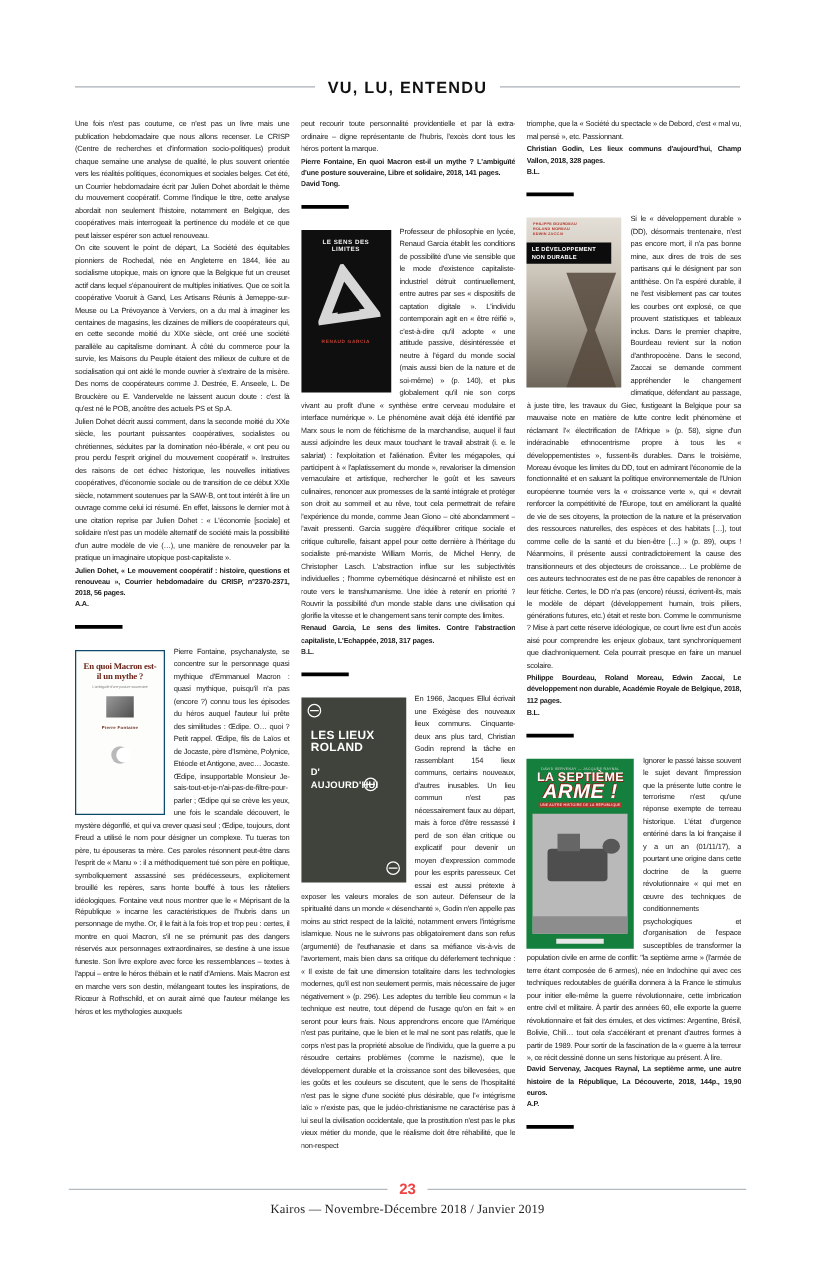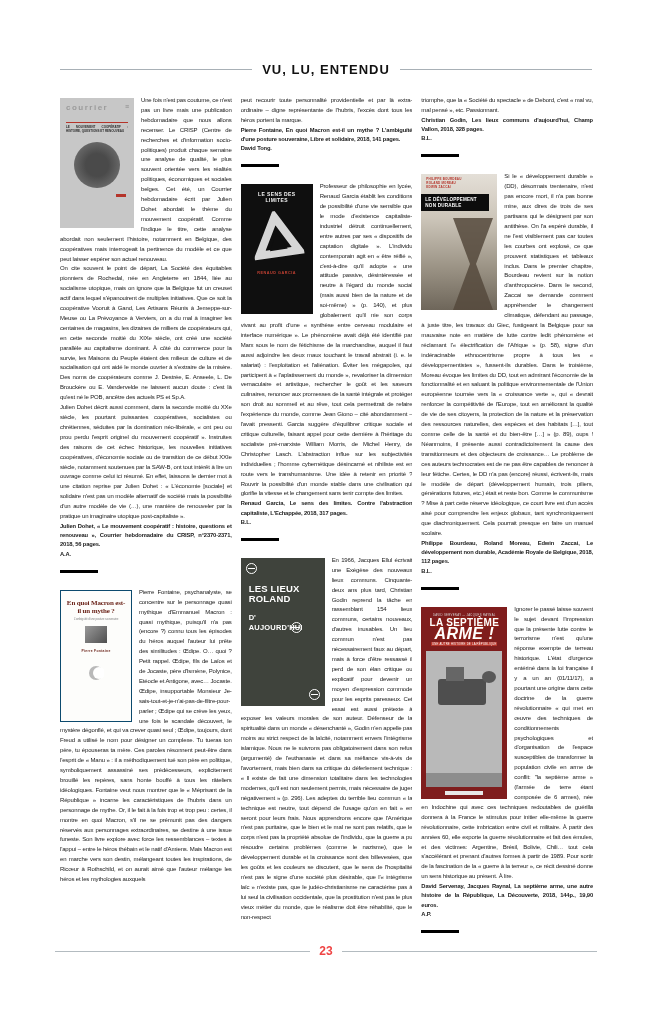--- a/index.html
+++ b/index.html
@@ -68,21 +68,21 @@
   .cover-dd{width:76px;height:136px;
             background:linear-gradient(180deg,#e4dfd7 0%,#cdc6ba 32%,#9c9486 68%,#6e665a 100%);}
   .dd-authors{position:absolute;top:4px;left:5px;font-size:3px;line-height:3.8px;font-weight:bold;
               color:#b5342a;letter-spacing:0.2px;}
   .dd-authors span{display:block;}
   .dd-band{position:absolute;top:20px;left:0;width:60px;background:#0c0c0c;color:#fff;
            padding:3px 4px;font-size:4.6px;line-height:5.4px;font-weight:bold;letter-spacing:0.2px;}
   .dd-hourglass{position:absolute;right:2px;bottom:0;}
 
   
-  .cover-arme{width:86px;height:192px;background:#7f1d1d;}
+  .cover-arme{width:86px;height:152px;background:#15803d;}
   .arme-authors{position:absolute;top:4px;left:0;right:0;text-align:center;font-size:2.8px;
                 color:#d8d8d8;letter-spacing:0.3px;}
   .arme-title{position:absolute;top:10px;left:0;right:0;text-align:center;font-weight:bold;
               color:#fff;text-shadow:0.6px 0.6px 0 #8e1f14, -0.6px -0.6px 0 #8e1f14;}
   .arme-t1{display:block;font-size:10px;line-height:11px;letter-spacing:0.3px;}
   .arme-t2{display:block;font-size:16px;line-height:11px;letter-spacing:0.5px;font-style:italic;}
   .arme-strip{position:absolute;top:35px;left:10px;right:10px;background:#b5342a;color:#fff;
               font-size:2.8px;line-height:4.6px;text-align:center;letter-spacing:0.2px;}
   .arme-art{position:absolute;top:44px;left:5px;right:5px;bottom:12px;background:#b9b9b9;overflow:hidden;}
   .arme-art .shape1{position:absolute;left:12px;top:28px;width:48px;height:26px;background:#4e4e4e;border-radius:3px;}
@@ -106,28 +106,20 @@
   <div class="header">
     <div class="hrule"></div>
     <div class="htitle">VU, LU, ENTENDU</div>
     <div class="hrule"></div>
   </div>
 
   <div class="content">
 
     <div class="col">
       <div class="review">
-        <div class="cover cover-courrier">
-          <div class="courrier-mast">courrier</div>
-          <div class="courrier-burger">≡</div>
-          <div class="courrier-redline"></div>
-          <div class="courrier-strip">LE MOUVEMENT COOPÉRATIF : HISTOIRE, QUESTIONS ET RENOUVEAU</div>
-          <div class="courrier-circle"></div>
-          <div class="courrier-dot"></div>
-        </div>
         <p>Une fois n'est pas coutume, ce n'est pas un livre mais une publication hebdomadaire que nous allons recenser. Le CRISP (Centre de recherches et d'information socio-politiques) produit chaque semaine une analyse de qualité, le plus souvent orientée vers les réalités politiques, économiques et sociales belges. Cet été, un Courrier hebdomadaire écrit par Julien Dohet abordait le thème du mouvement coopératif. Comme l'indique le titre, cette analyse abordait non seulement l'histoire, notamment en Belgique, des coopératives mais interrogeait la pertinence du modèle et ce que peut laisser espérer son actuel renouveau.</p>
         <p>On cite souvent le point de départ, La Société des équitables pionniers de Rochedal, née en Angleterre en 1844, liée au socialisme utopique, mais on ignore que la Belgique fut un creuset actif dans lequel s'épanouirent de multiples initiatives. Que ce soit la coopérative Vooruit à Gand, Les Artisans Réunis à Jemeppe-sur-Meuse ou La Prévoyance à Verviers, on a du mal à imaginer les centaines de magasins, les dizaines de milliers de coopérateurs qui, en cette seconde moitié du XIXe siècle, ont créé une société parallèle au capitalisme dominant. À côté du commerce pour la survie, les Maisons du Peuple étaient des milieux de culture et de socialisation qui ont aidé le monde ouvrier à s'extraire de la misère. Des noms de coopérateurs comme J. Destrée, E. Anseele, L. De Brouckère ou E. Vandervelde ne laissent aucun doute : c'est là qu'est né le POB, ancêtre des actuels PS et Sp.A.</p>
         <p>Julien Dohet décrit aussi comment, dans la seconde moitié du XXe siècle, les pourtant puissantes coopératives, socialistes ou chrétiennes, séduites par la domination néo-libérale, « ont peu ou prou perdu l'esprit originel du mouvement coopératif ». Instruites des raisons de cet échec historique, les nouvelles initiatives coopératives, d'économie sociale ou de transition de ce début XXIe siècle, notamment soutenues par la SAW-B, ont tout intérêt à lire un ouvrage comme celui ici résumé. En effet, laissons le dernier mot à une citation reprise par Julien Dohet : « L'économie [sociale] et solidaire n'est pas un modèle alternatif de société mais la possibilité d'un autre modèle de vie (…), une manière de renouveler par la pratique un imaginaire utopique post-capitaliste ».</p>
         <p class="citation">Julien Dohet, « Le mouvement coopératif : histoire, questions et renouveau », Courrier hebdomadaire du CRISP, n°2370-2371, 2018, 56 pages.</p>
         <p class="sig">A.A.</p>
       </div>
       <div class="divider"></div>
       <div class="review">
         <div class="cover cover-macron">
           <div class="macron-title">En quoi Macron est-il un mythe ?</div>
@@ -228,14 +220,15 @@
       <div class="divider"></div>
     </div>
 
   </div>
 
   <div class="footer-num">
     <div class="frule"></div>
     <div class="fnum">23</div>
     <div class="frule"></div>
   </div>
+  <div class="footer-journal">Kairos — Novembre-Décembre 2018 / Janvier 2019</div>
 
 </div>
 
 </body></html>

